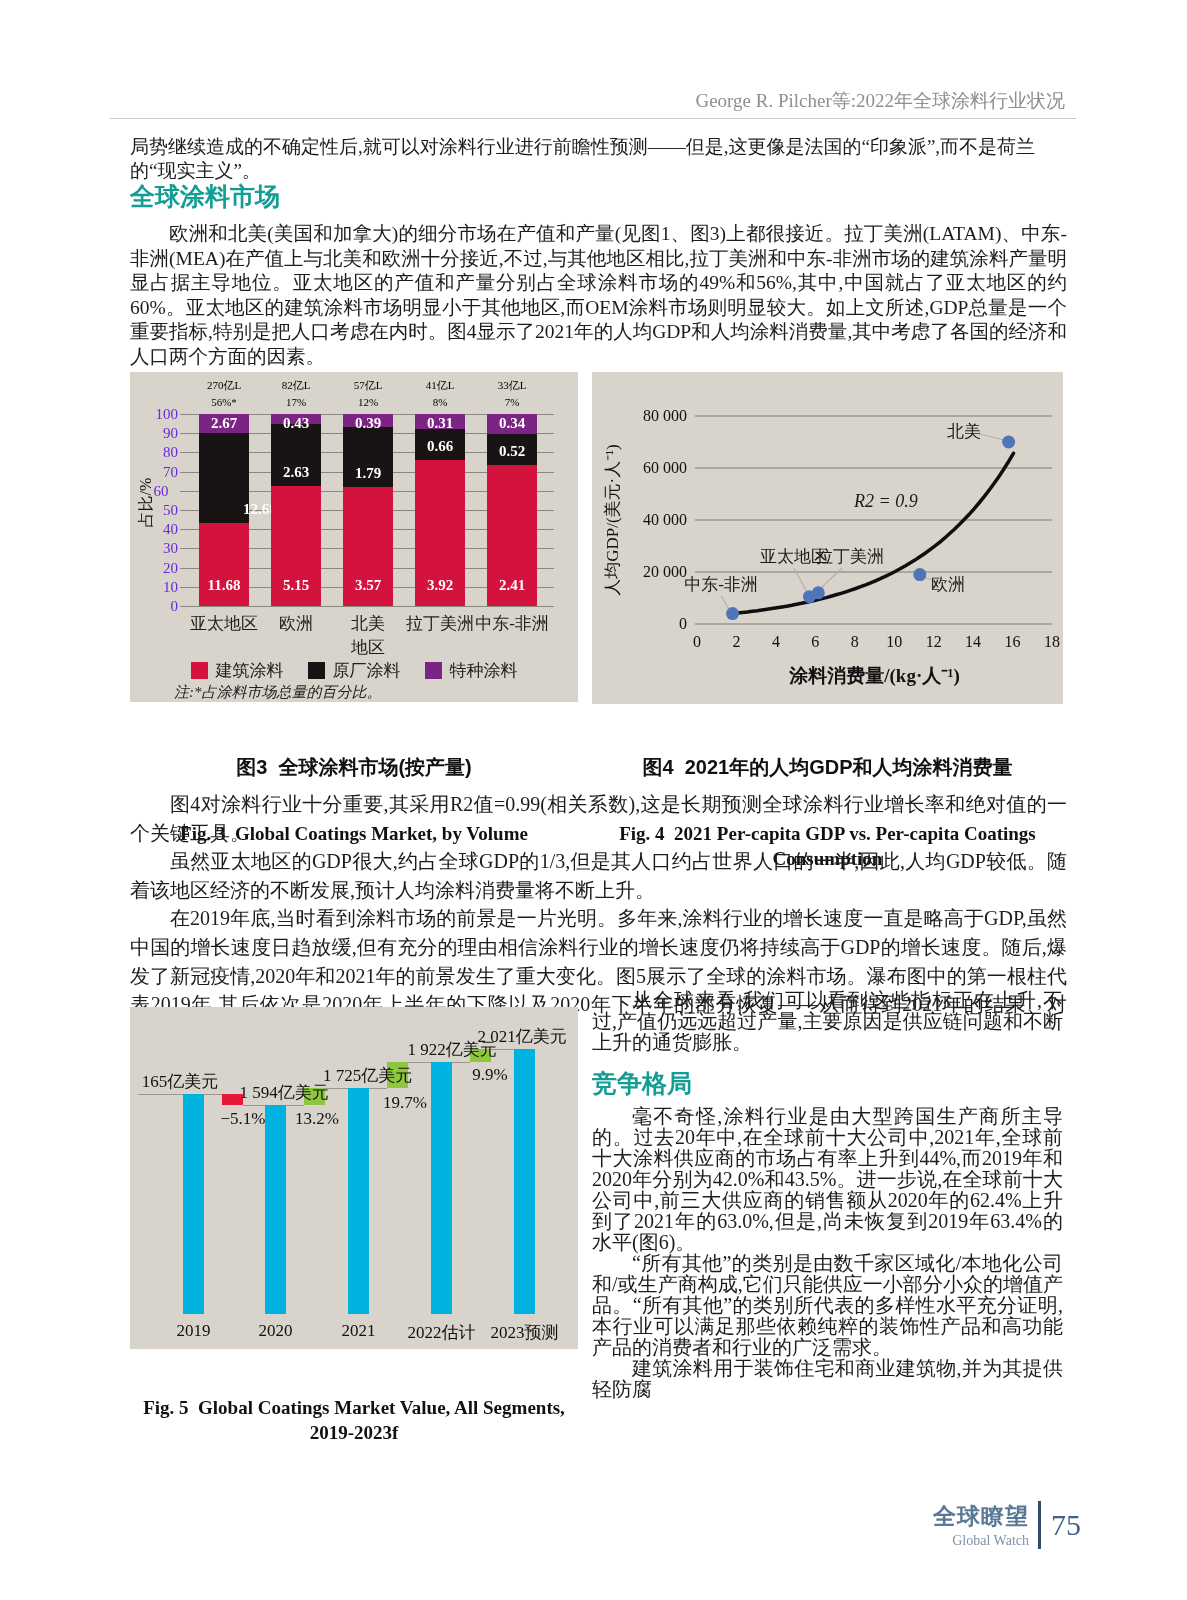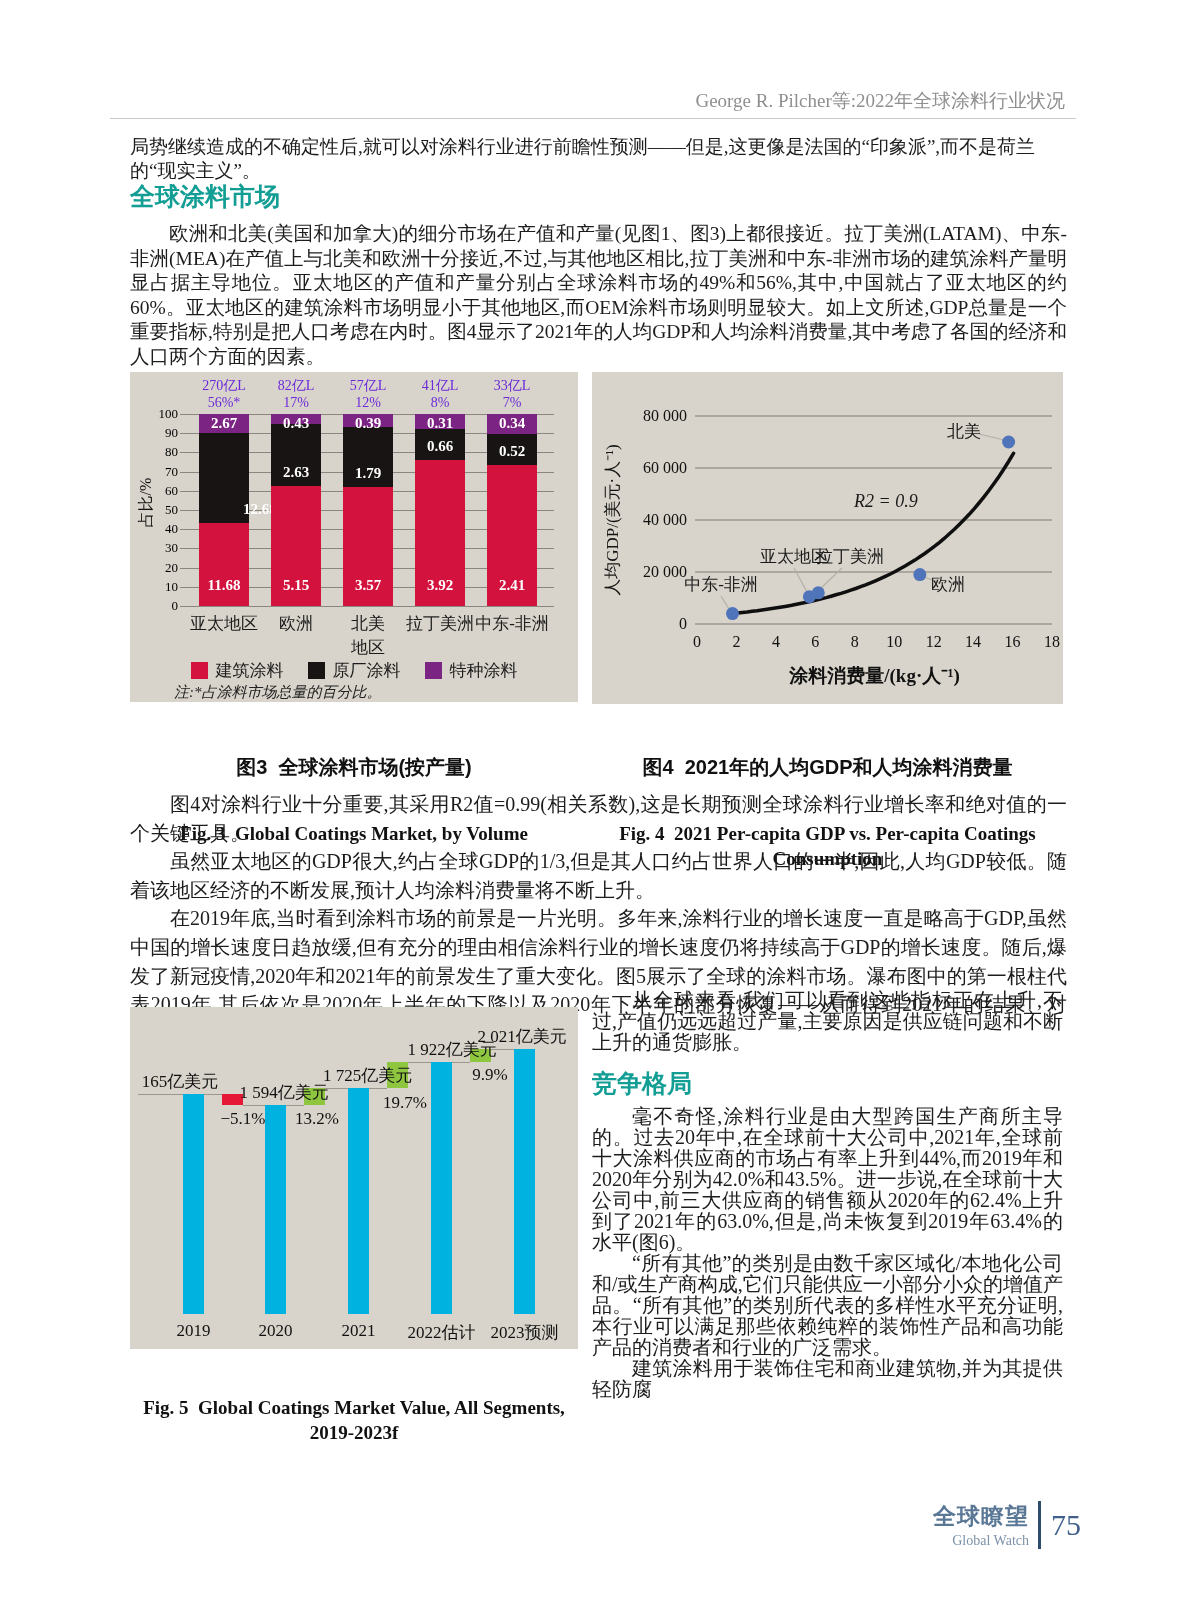--- a/index.html
+++ b/index.html
@@ -22,27 +22,27 @@
   #fig3-cap { left:130px; top:714px; width:448px; }
   #fig4-cap { left:592px; top:714px; width:471px; }
   #mid-paras { position:absolute; top:786px; left:130px; width:937px; font-size:20px; line-height:28.6px; }
   #bottom-left { position:absolute; left:130px; top:1003px; width:448px; }
   #fig5-box { position:relative; width:448px; height:342px; background:#d8d4cb; }
   #fig5-xlabel { text-align:center; font-size:19px; margin-top:9px; }
   #bottom-right { position:absolute; left:592px; top:986px; width:471px; font-size:20px; line-height:21px; }
   #bottom-right .sec-head { margin:20px 0 12px 0; }
   
   .f3-grid { position:absolute; height:1px; background:#8a8780; left:58px; width:366px; }
-  .f3-ytick { position:absolute; width:34px; text-align:right; font-size:13px; color:#000000; }
+  .f3-ytick { position:absolute; width:34px; text-align:right; font-size:15px; color:#6d28d9; }
   .f3-ylab { position:absolute; left:-24px; top:120px; width:80px; text-align:center; font-size:16px;
              transform:rotate(-90deg); color:#111; }
   .f3-bar { position:absolute; width:50px; }
   .f3-seg { position:absolute; left:0; width:100%; }
   .f3-val { position:absolute; width:100%; text-align:center; color:#fff; font-size:15px; font-weight:bold; }
-  .f3-top { position:absolute; text-align:center; font-size:14px; line-height:17px; color:#6d28d9; width:90px; top:5px; }
+  .f3-top { position:absolute; text-align:center; font-size:11px; line-height:17px; color:#000000; width:90px; top:5px; }
   .f3-cat { position:absolute; top:240px; width:92px; text-align:center; font-size:17px; }
   .f3-xlab { position:absolute; top:264px; left:58px; width:360px; text-align:center; font-size:17px; }
   .f3-legend { position:absolute; top:287px; left:0; width:100%; display:flex; justify-content:center; gap:24px; font-size:17px; }
   .f3-legend .it { display:flex; align-items:center; gap:8px; }
   .f3-sw { width:17px; height:17px; display:inline-block; }
   .f3-note { position:absolute; top:311px; left:44px; font-style:italic; font-size:15px; color:#222; }
   
   .f5-bar { position:absolute; width:21px; background:#00b2df; }
   .f5-con { position:absolute; width:21px; }
   .f5-line { position:absolute; height:1px; background:#9a978f; }
@@ -73,21 +73,21 @@
       <div class="f3-ytick" style="top: 206.8px; left: 14px;">10</div>
       <div class="f3-grid" style="top: 195.6px; left: 50px; width: 374px;"></div>
       <div class="f3-ytick" style="top: 187.6px; left: 14px;">20</div>
       <div class="f3-grid" style="top: 176.4px; left: 50px; width: 374px;"></div>
       <div class="f3-ytick" style="top: 168.4px; left: 14px;">30</div>
       <div class="f3-grid" style="top: 157.2px; left: 50px; width: 374px;"></div>
       <div class="f3-ytick" style="top: 149.2px; left: 14px;">40</div>
       <div class="f3-grid" style="top: 138px; left: 50px; width: 374px;"></div>
       <div class="f3-ytick" style="top: 130px; left: 14px;">50</div>
       <div class="f3-grid" style="top: 118.8px; left: 50px; width: 374px;"></div>
-      <div class="f3-ytick" style="top: 110.8px; left: 14px;">60</div>
+      <div class="f3-ytick" style="top: 110.8px; left: 14px; text-align: center;">60</div>
       <div class="f3-grid" style="top: 99.6px; left: 50px; width: 374px;"></div>
       <div class="f3-ytick" style="top: 91.6px; left: 14px;">70</div>
       <div class="f3-grid" style="top: 80.4px; left: 50px; width: 374px;"></div>
       <div class="f3-ytick" style="top: 72.4px; left: 14px;">80</div>
       <div class="f3-grid" style="top: 61.2px; left: 50px; width: 374px;"></div>
       <div class="f3-ytick" style="top: 53.2px; left: 14px;">90</div>
       <div class="f3-grid" style="top: 42px; left: 50px; width: 374px;"></div>
       <div class="f3-ytick" style="top: 34px; left: 14px;">100</div>
       <div class="f3-ylab">占比/%</div>
       <div class="f3-top" style="left: 49px;">

